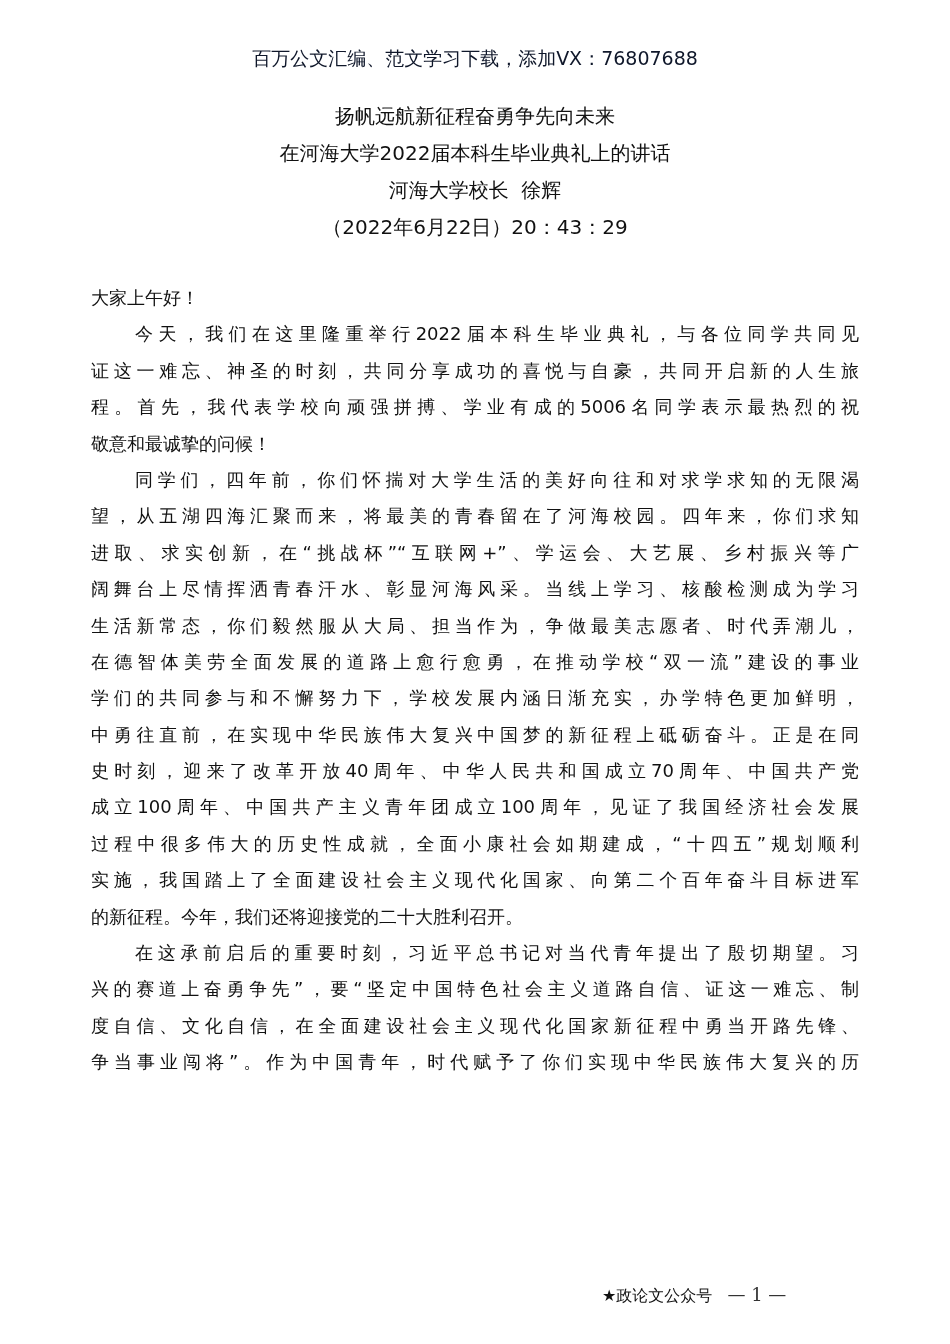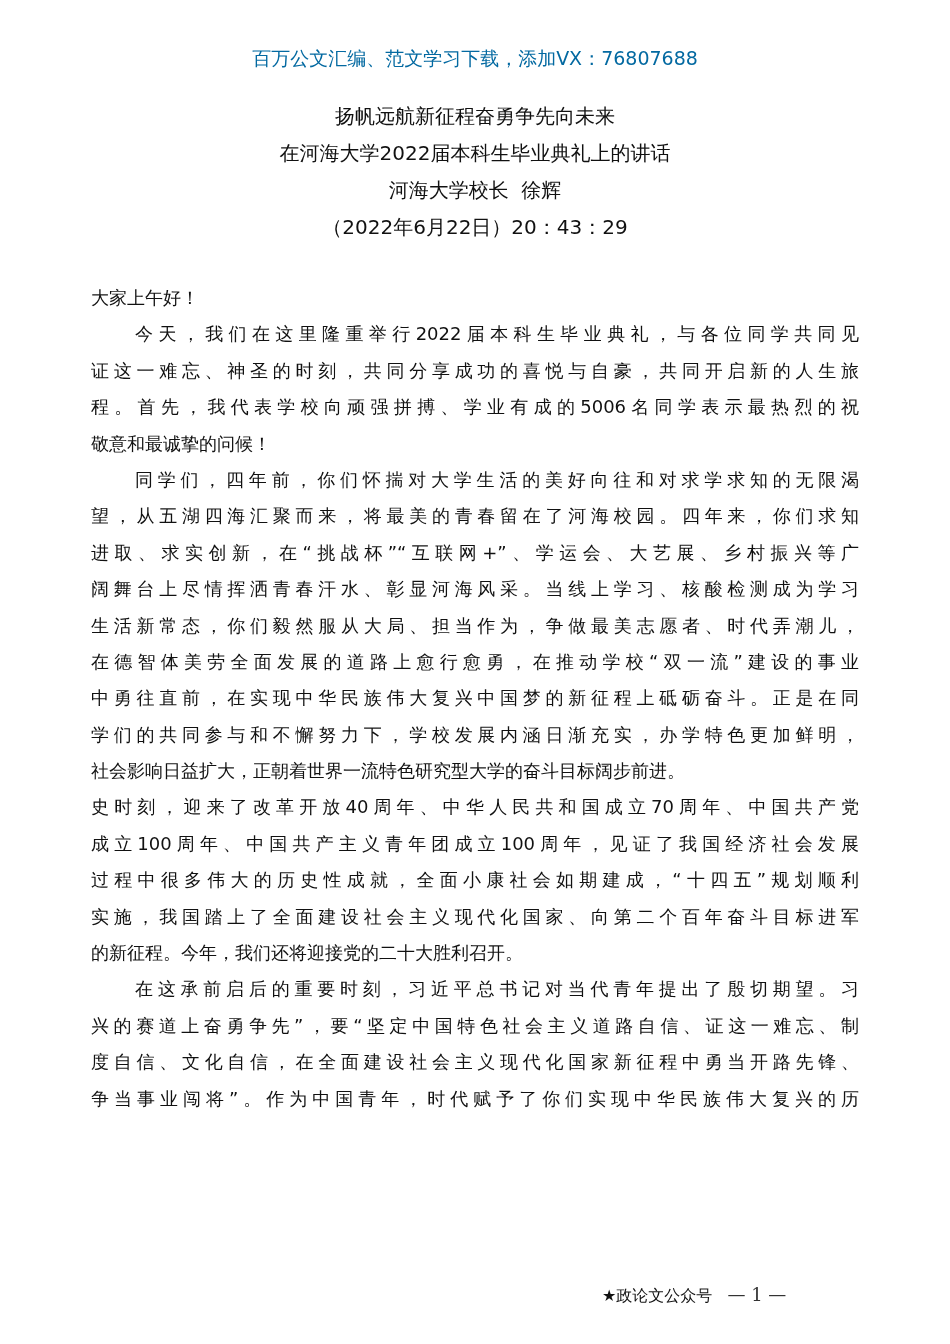--- a/index.html
+++ b/index.html
@@ -15,21 +15,21 @@
   .line.last { text-align-last:left; }
   .line.indent { padding-left:44px; }
   .footer { position:absolute; top:1284px; left:602px; font-size:16px; line-height:22px;
             white-space:nowrap; }
   .footer .pg { font-family:"DejaVu Serif","Liberation Serif",serif; font-size:18px; margin-left:10px; color:#333; }
 </style>
 </head>
 <body>
 
 <div class="watermark">
-  <span style="color:#0369a1">百万公文汇编、范文学习下载，添加VX：76807688</span>
+  <span style="color:#0f172a">百万公文汇编、范文学习下载，添加VX：76807688</span>
 </div>
 
 <div class="title-block">
   <div class="title-line">扬帆远航新征程奋勇争先向未来</div>
   <div class="title-line">在河海大学2022届本科生毕业典礼上的讲话</div>
   <div class="title-line" style="white-space:pre">河海大学校长  徐辉</div>
   <div class="title-line">（2022年6月22日）20：43：29</div>
 </div>
 
 <div class="body-block" id="body-block">
@@ -37,23 +37,22 @@
     <div class="line indent">今天，我们在这里隆重举行2022届本科生毕业典礼，与各位同学共同见</div>
     <div class="line">证这一难忘、神圣的时刻，共同分享成功的喜悦与自豪，共同开启新的人生旅</div>
     <div class="line">程。首先，我代表学校向顽强拼搏、学业有成的5006名同学表示最热烈的祝</div>
     <div class="line last">敬意和最诚挚的问候！</div>
     <div class="line indent">同学们，四年前，你们怀揣对大学生活的美好向往和对求学求知的无限渴</div>
     <div class="line">望，从五湖四海汇聚而来，将最美的青春留在了河海校园。四年来，你们求知</div>
     <div class="line">进取、求实创新，在“挑战杯”“互联网+”、学运会、大艺展、乡村振兴等广</div>
     <div class="line">阔舞台上尽情挥洒青春汗水、彰显河海风采。当线上学习、核酸检测成为学习</div>
     <div class="line">生活新常态，你们毅然服从大局、担当作为，争做最美志愿者、时代弄潮儿，</div>
     <div class="line">在德智体美劳全面发展的道路上愈行愈勇，在推动学校“双一流”建设的事业</div>
+    <div class="line">学们的共同参与和不懈努力下，学校发展内涵日渐充实，办学特色更加鲜明，</div>
     <div class="line">中勇往直前，在实现中华民族伟大复兴中国梦的新征程上砥砺奋斗。正是在同</div>
-    <div class="line">学们的共同参与和不懈努力下，学校发展内涵日渐充实，办学特色更加鲜明，</div>
-    <div class="line last">社会影响日益扩大，正朝着世界一流特色研究型大学的奋斗目标阔步前进。</div>
     <div class="line">史时刻，迎来了改革开放40周年、中华人民共和国成立70周年、中国共产党</div>
     <div class="line">成立100周年、中国共产主义青年团成立100周年，见证了我国经济社会发展</div>
     <div class="line">过程中很多伟大的历史性成就，全面小康社会如期建成，“十四五”规划顺利</div>
     <div class="line">实施，我国踏上了全面建设社会主义现代化国家、向第二个百年奋斗目标进军</div>
     <div class="line last">的新征程。今年，我们还将迎接党的二十大胜利召开。</div>
     <div class="line indent">在这承前启后的重要时刻，习近平总书记对当代青年提出了殷切期望。习</div>
     <div class="line">兴的赛道上奋勇争先”，要“坚定中国特色社会主义道路自信、证这一难忘、制</div>
     <div class="line">度自信、文化自信，在全面建设社会主义现代化国家新征程中勇当开路先锋、</div>
     <div class="line">争当事业闯将”。作为中国青年，时代赋予了你们实现中华民族伟大复兴的历</div>
   </div>

